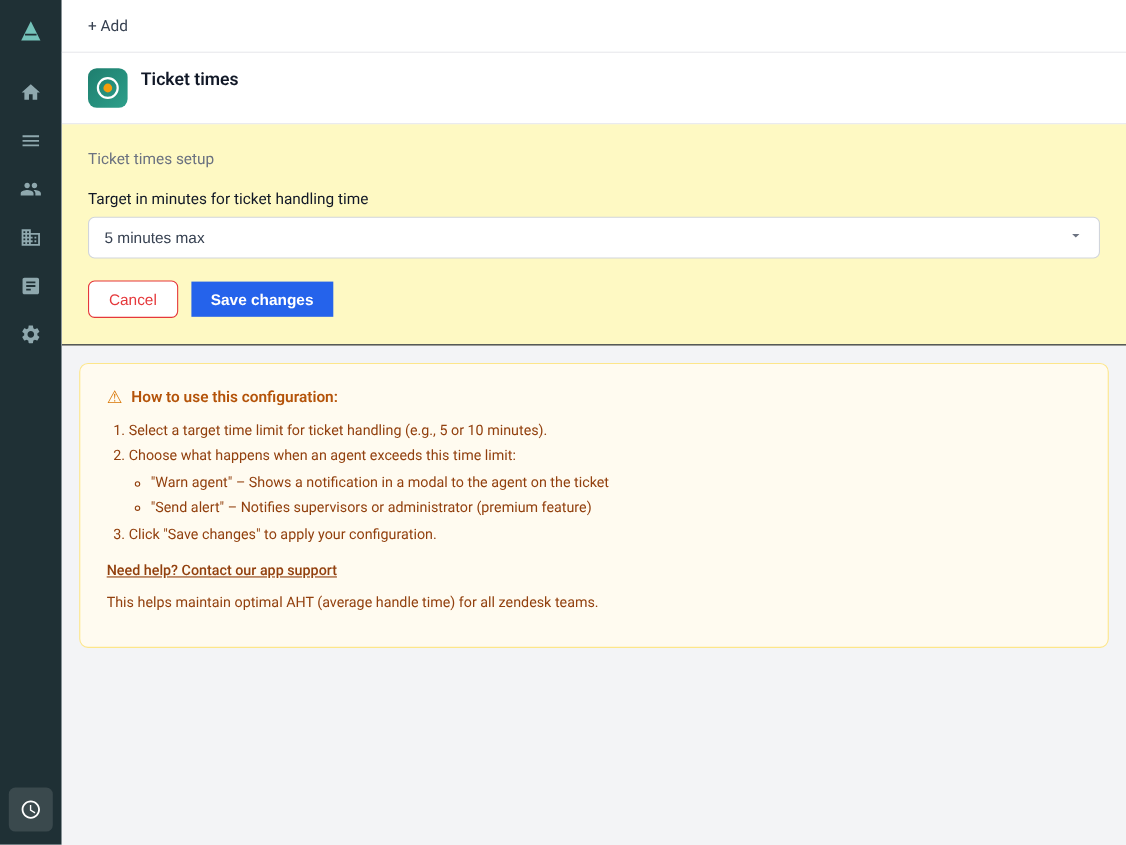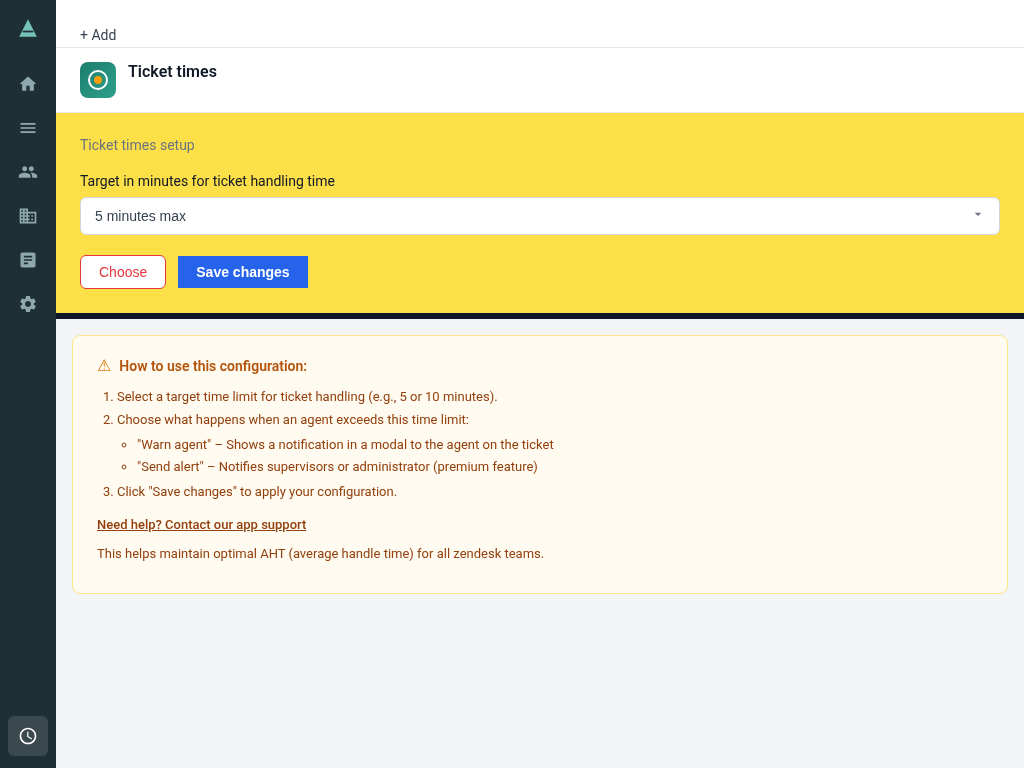--- a/index.html
+++ b/index.html
@@ -55,21 +55,21 @@
       flex-direction: column;
       overflow: hidden;
     }
 
     
     .topbar {
       height: 48px;
       background: #fff;
       border-bottom: 1px solid #e5e7eb;
       display: flex;
-      align-items: flex-end;
+      align-items: center;
       padding: 0 16px;
     }
     .add-button {
       display: flex;
       align-items: center;
       gap: 4px;
       color: #374151;
       font-size: 14px;
       cursor: pointer;
       padding: 4px 8px;
@@ -126,24 +126,24 @@
       transform: translate(-50%, -50%);
     }
     .app-title {
       font-size: 16px;
       font-weight: 600;
       color: #111827;
     }
 
     
     .form-panel {
-      background: #fde047;
+      background: #fef9c3;
       margin: 0;
       padding: 24px;
-      border-bottom: 6px solid #0f172a;
+      border-bottom: 1px solid #0f172a;
     }
     .form-section-title {
       font-size: 14px;
       color: #6b7280;
       margin-bottom: 20px;
     }
     .form-group {
       margin-bottom: 20px;
     }
     .form-label {
@@ -340,21 +340,21 @@
                 <path d="M7 10l5 5 5-5z"></path>
               </svg>
           </span>
         </div>
       </div>
 
       <div class="form-group">
       </div>
 
       <div class="button-row">
-        <button class="btn-cancel">Choose</button>
+        <button class="btn-cancel">Cancel</button>
         <button class="btn-save">Save changes</button>
       </div>
     </div>
 
     <div class="info-box">
       <div class="info-box-header">
         <span class="warning-icon">⚠</span>
         <span class="info-box-title">How to use this configuration:</span>
       </div>
       <div class="info-box-body">

